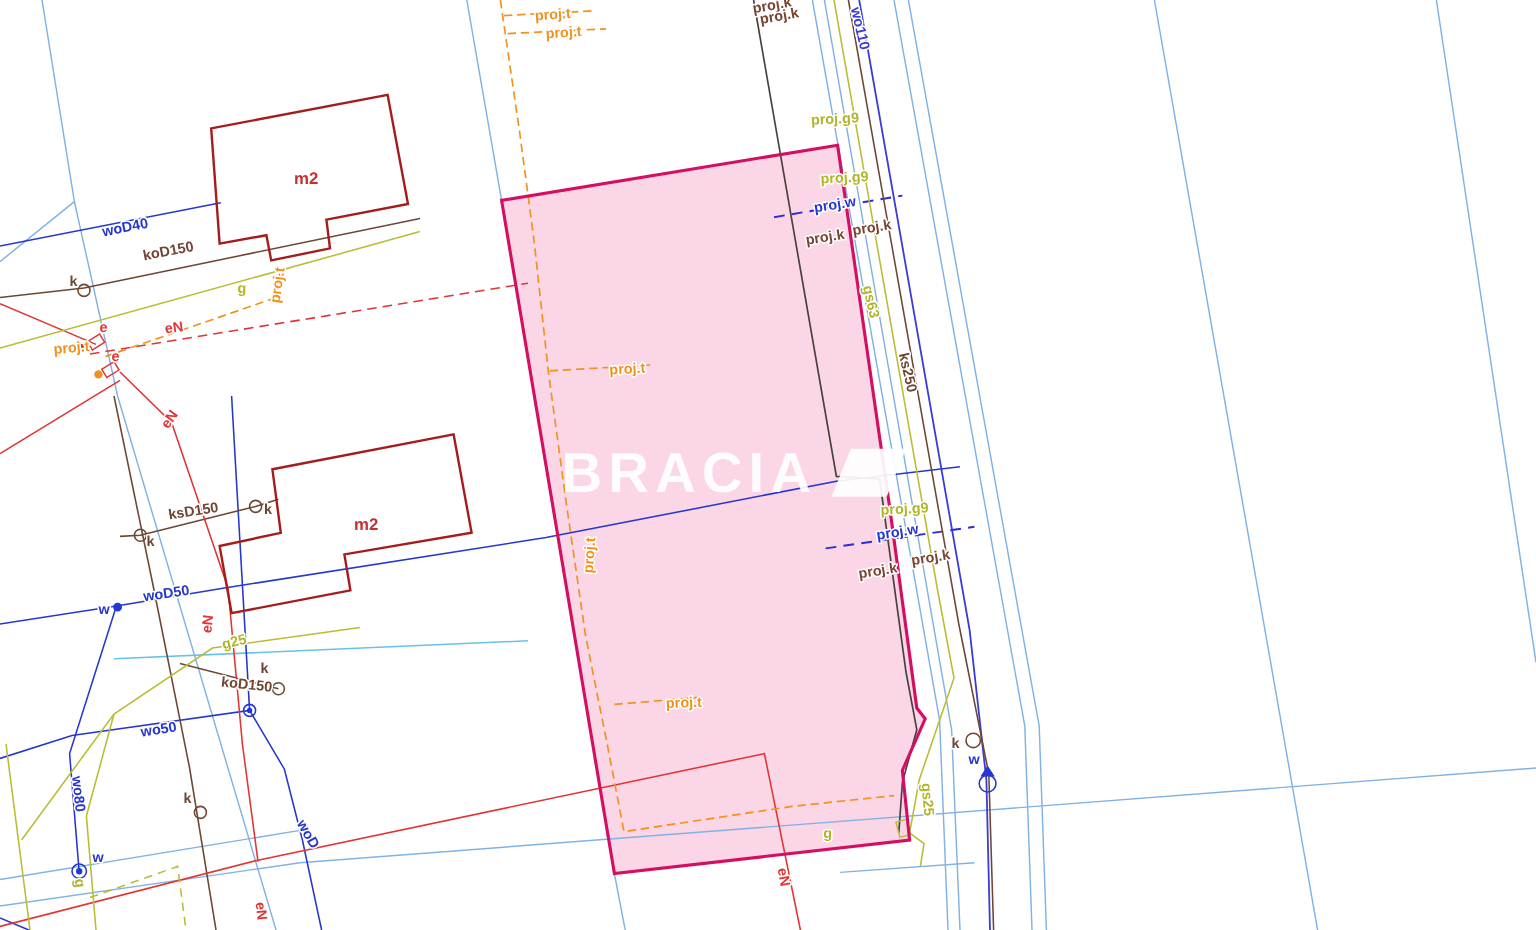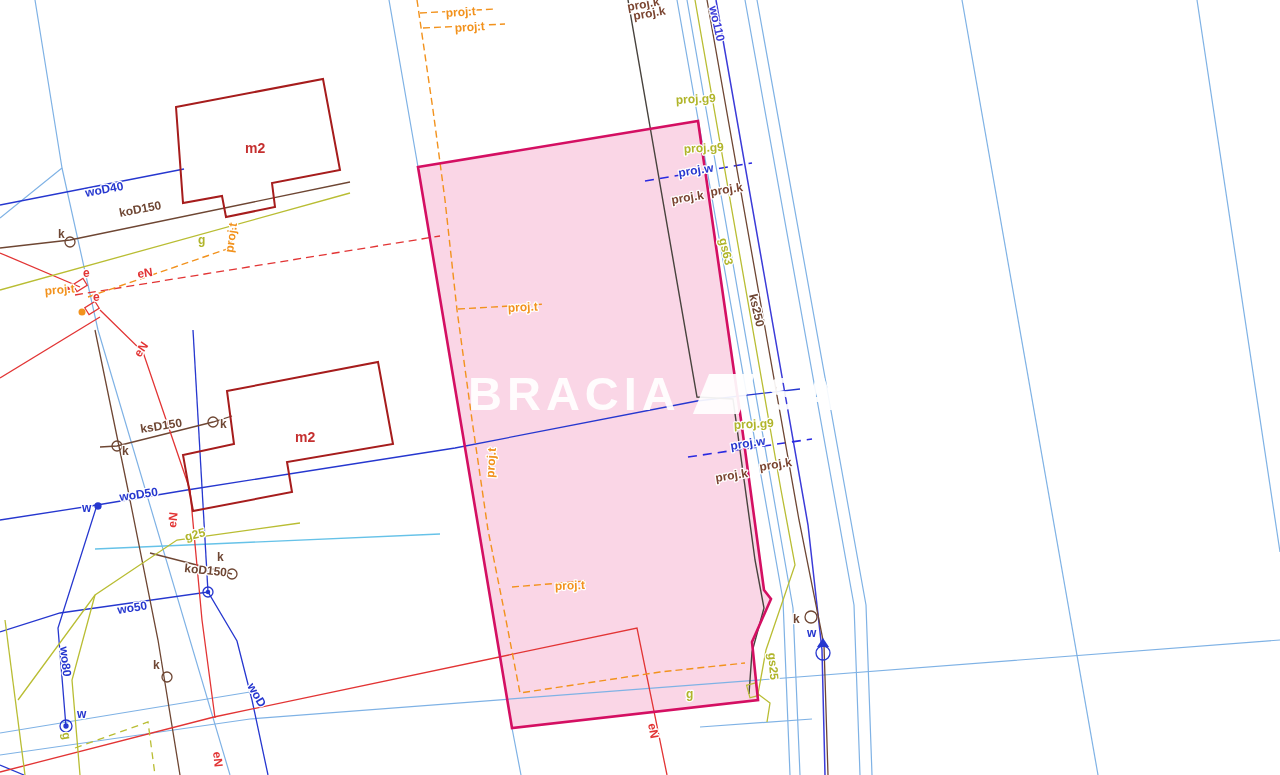--- a/index.html
+++ b/index.html
@@ -186,15 +186,14 @@
     <text class="t-bl" transform="translate(807,637)" font-size="11">w</text>
 
     <text class="t-m2" transform="translate(245,153)">m2</text>
     <text class="t-m2" transform="translate(295,442)">m2</text>
   </g>
 </svg>
 
 <div id="watermark">
   <span>BRACIA</span>
   <span id="wm-logo"></span>
-  <span>SADURSCY</span>
 </div>
 </div>
 
 </body></html>

